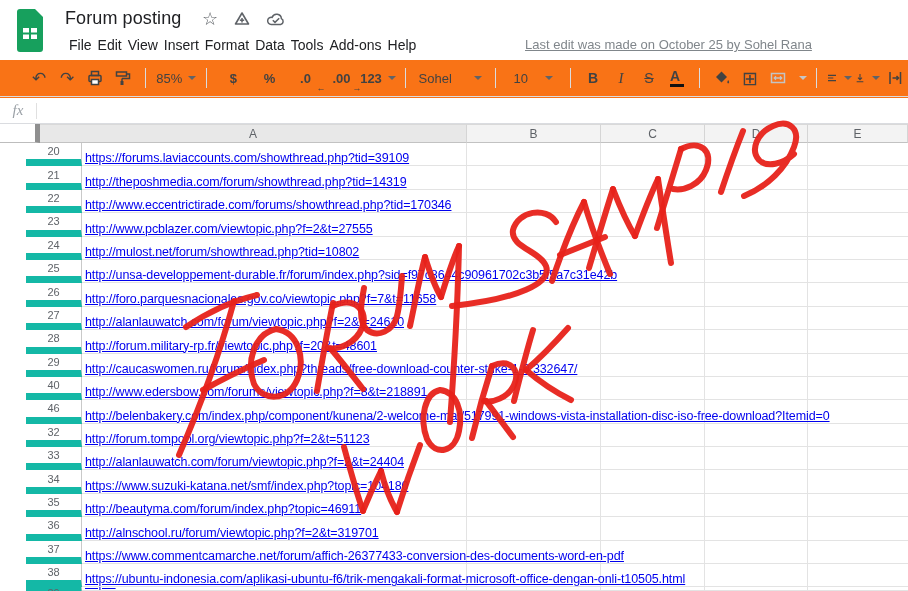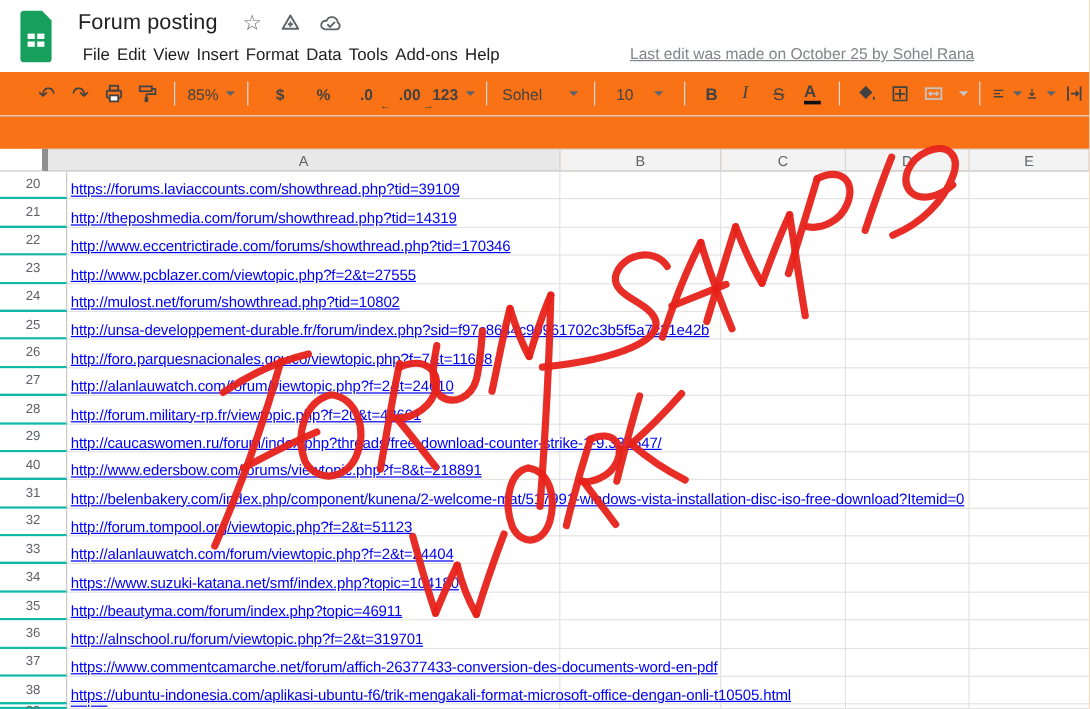--- a/index.html
+++ b/index.html
@@ -61,22 +61,22 @@
   .chwrap div:nth-of-type(4){width:103px;}
   .chwrap div:nth-of-type(5){width:100px;}
 
   
   .gbody{position:absolute;top:143px;left:0;width:908px;height:448px;background:#fff;overflow:hidden;}
   .vline{position:absolute;top:0;bottom:0;width:1px;background:#e3e3e3;z-index:1;}
   .rows{position:relative;z-index:2;}
   .grow{display:flex;height:23.4px;box-sizing:border-box;}
   .grow.partial{height:3.4px;overflow:hidden;}
   .rn{width:56px;flex:none;box-sizing:border-box;border-right:1px solid #c9c9c9;
-      border-bottom:2px solid #14b8a6;font-size:11px;color:#5f6368;background:#fff;
-      display:flex;align-items:center;justify-content:center;}
+      border-bottom:7px solid #14b8a6;font-size:11px;color:#5f6368;background:#fff;
+      display:flex;align-items:center;justify-content:center;margin-left:26px;}
   .grow.partial .rn{align-items:flex-start;}
   .gcell{flex:1;box-sizing:border-box;border-bottom:1px solid #e3e3e3;display:flex;
          align-items:flex-end;padding-left:3px;white-space:nowrap;overflow:visible;}
   .url{font-size:12.5px;letter-spacing:-0.1px;color:#0000ee;text-decoration:underline;
        white-space:nowrap;cursor:pointer;}
 
   
   .scrawl{position:absolute;top:0;left:0;z-index:10;pointer-events:none;}
   .scrawl path{fill:none;stroke:#e7221a;stroke-width:6;stroke-linecap:round;stroke-linejoin:round;opacity:.95;}
 </style>
@@ -213,20 +213,25 @@
         </svg>
       <span class="car"></span>
     </span>
     <span class="tbtn">
       <svg width="18" height="18" viewBox="0 0 18 18">
           <path d="M4 3 v12 M14.5 3 v12 M6.5 9 h5.5 M10.5 7 L12.5 9 L10.5 11" fill="none" stroke="#424242" stroke-width="1.5"></path>
         </svg>
     </span>
   </div>
 
+  <div class="formula">
+    <span class="fx">fx</span>
+    <span class="fxsep"></span>
+    <input class="finput" value="" style="">
+  </div>
 
   <div class="ghead">
     <div class="corner"></div>
     <div class="chwrap">
 
         <div class="ch">A</div>
 
         <div class="ch">B</div>
 
         <div class="ch">C</div>
@@ -316,21 +321,21 @@
         </div>
 
         <div class="grow">
           <div class="rn">40</div>
           <div class="gcell">
             <span class="url">http://www.edersbow.com/forums/viewtopic.php?f=8&amp;t=218891</span>
           </div>
         </div>
 
         <div class="grow">
-          <div class="rn">31</div>
+          <div class="rn">46</div>
           <div class="gcell">
             <span class="url">http://belenbakery.com/index.php/component/kunena/2-welcome-mat/517991-windows-vista-installation-disc-iso-free-download?Itemid=0</span>
           </div>
         </div>
 
         <div class="grow">
           <div class="rn">32</div>
           <div class="gcell">
             <span class="url">http://forum.tompool.org/viewtopic.php?f=2&amp;t=51123</span>
           </div>

